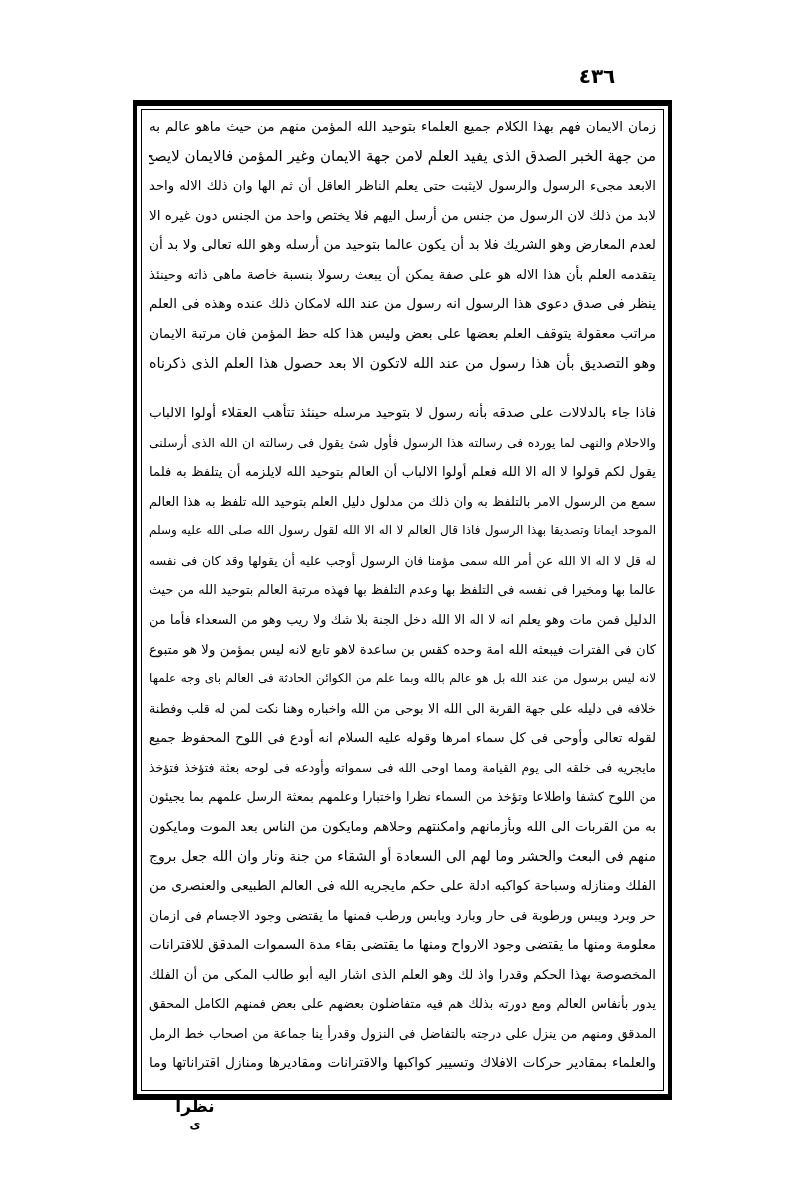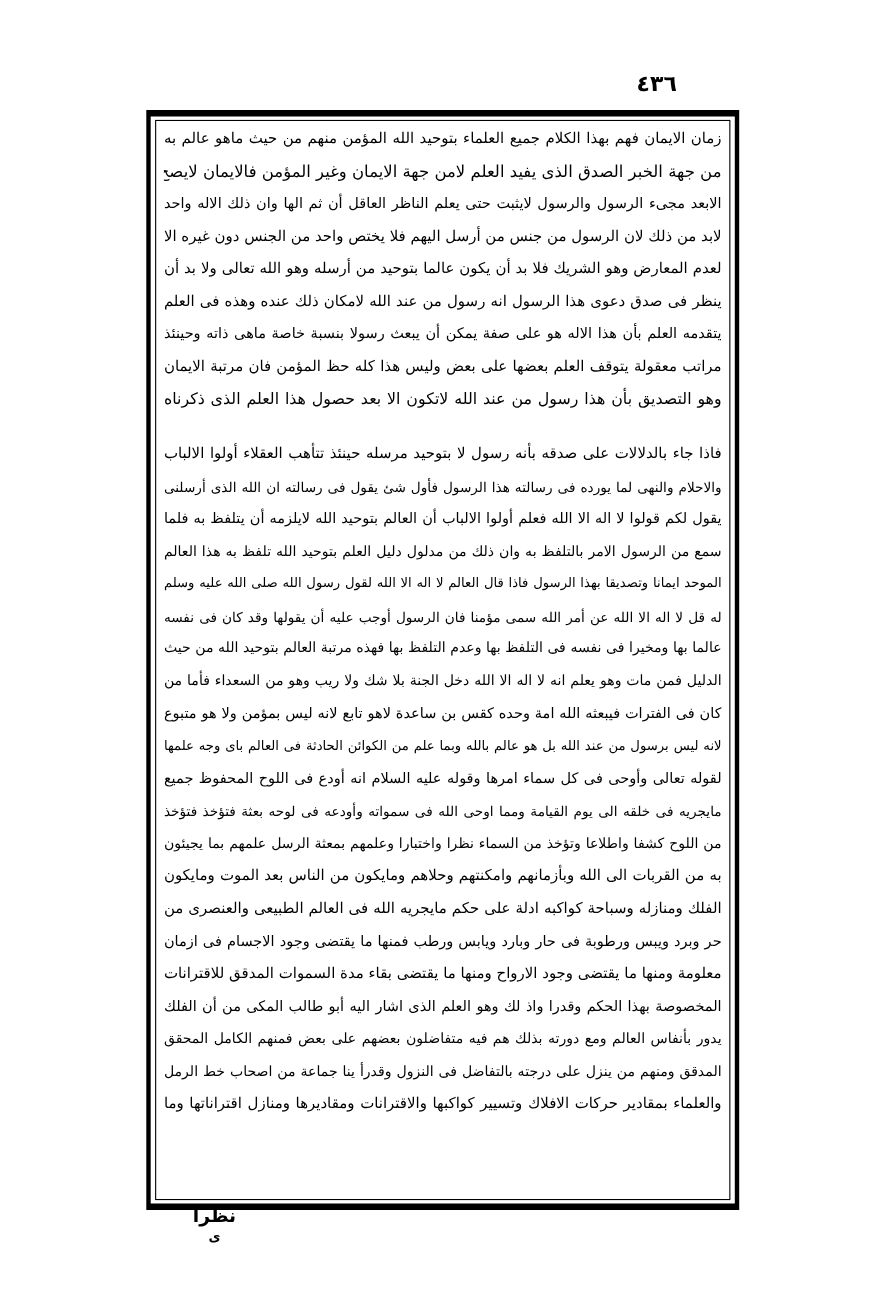--- a/index.html
+++ b/index.html
@@ -41,38 +41,40 @@
 <div class="page-number">٤٣٦</div>
 
 <div class="frame-outer">
   <div class="frame-inner"></div>
   <div class="text-block" id="text-block">
       <div class="line" style="height: 29.5758px; line-height: 29.5758px; font-size: 13.6px;">زمان الايمان فهم بهذا الكلام جميع العلماء بتوحيد الله المؤمن منهم من حيث ماهو عالم به</div>
       <div class="line" style="height: 29.5758px; line-height: 29.5758px; font-size: 15px;">من جهة الخبر الصدق الذى يفيد العلم لامن جهة الايمان وغير المؤمن فالايمان لايصح وجوده</div>
       <div class="line" style="height: 29.5758px; line-height: 29.5758px; font-size: 13.2px;">الابعد مجىء الرسول والرسول لايثبت حتى يعلم الناظر العاقل أن ثم الها وان ذلك الاله واحد</div>
       <div class="line" style="height: 29.5758px; line-height: 29.5758px; font-size: 13.6px;">لابد من ذلك لان الرسول من جنس من أرسل اليهم فلا يختص واحد من الجنس دون غيره الا</div>
       <div class="line" style="height: 29.5758px; line-height: 29.5758px; font-size: 13.6px;">لعدم المعارض وهو الشريك فلا بد أن يكون عالما بتوحيد من أرسله وهو الله تعالى ولا بد أن</div>
+      <div class="line" style="height: 29.5758px; line-height: 29.5758px; font-size: 13.2px;">يتقدمه العلم بأن هذا الاله هو على صفة يمكن أن يبعث رسولا بنسبة خاصة ماهى ذاته وحينئذ</div>
       <div class="line" style="height: 29.5758px; line-height: 29.5758px; font-size: 13.6px;">ينظر فى صدق دعوى هذا الرسول انه رسول من عند الله لامكان ذلك عنده وهذه فى العلم</div>
-      <div class="line" style="height: 29.5758px; line-height: 29.5758px; font-size: 13.2px;">يتقدمه العلم بأن هذا الاله هو على صفة يمكن أن يبعث رسولا بنسبة خاصة ماهى ذاته وحينئذ</div>
       <div class="line" style="height: 29.5758px; line-height: 29.5758px; font-size: 13.6px;">مراتب معقولة يتوقف العلم بعضها على بعض وليس هذا كله حظ المؤمن فان مرتبة الايمان</div>
       <div class="line" style="height: 29.5758px; line-height: 29.5758px; font-size: 14.4px;">وهو التصديق بأن هذا رسول من عند الله لاتكون الا بعد حصول هذا العلم الذى ذكرناه</div>
       <div class="line" style="height: 29.5758px; line-height: 29.5758px; font-size: 13.6px; margin-top: 20px;">فاذا جاء بالدلالات على صدقه بأنه رسول لا بتوحيد مرسله حينئذ تتأهب العقلاء أولوا الالباب</div>
       <div class="line" style="height: 29.5758px; line-height: 29.5758px; font-size: 12.4px;">والاحلام والنهى لما يورده فى رسالته هذا الرسول فأول شئ يقول فى رسالته ان الله الذى أرسلنى</div>
       <div class="line" style="height: 29.5758px; line-height: 29.5758px; font-size: 13.2px;">يقول لكم قولوا لا اله الا الله فعلم أولوا الالباب أن العالم بتوحيد الله لايلزمه أن يتلفظ به فلما</div>
       <div class="line" style="height: 29.5758px; line-height: 29.5758px; font-size: 12.8px;">سمع من الرسول الامر بالتلفظ به وان ذلك من مدلول دليل العلم بتوحيد الله تلفظ به هذا العالم</div>
       <div class="line" style="height: 29.5758px; line-height: 29.5758px; font-size: 12px;">الموحد ايمانا وتصديقا بهذا الرسول فاذا قال العالم لا اله الا الله لقول رسول الله صلى الله عليه وسلم</div>
       <div class="line" style="height: 29.5758px; line-height: 29.5758px; font-size: 12.4px;">له قل لا اله الا الله عن أمر الله سمى مؤمنا فان الرسول أوجب عليه أن يقولها وقد كان فى نفسه</div>
       <div class="line" style="height: 29.5758px; line-height: 29.5758px; font-size: 12.8px;">عالما بها ومخيرا فى نفسه فى التلفظ بها وعدم التلفظ بها فهذه مرتبة العالم بتوحيد الله من حيث</div>
       <div class="line" style="height: 29.5758px; line-height: 29.5758px; font-size: 12.8px;">الدليل فمن مات وهو يعلم انه لا اله الا الله دخل الجنة بلا شك ولا ريب وهو من السعداء فأما من</div>
       <div class="line" style="height: 29.5758px; line-height: 29.5758px; font-size: 13.2px;">كان فى الفترات فيبعثه الله امة وحده كقس بن ساعدة لاهو تابع لانه ليس بمؤمن ولا هو متبوع</div>
       <div class="line" style="height: 29.5758px; line-height: 29.5758px; font-size: 12px;">لانه ليس برسول من عند الله بل هو عالم بالله وبما علم من الكوائن الحادثة فى العالم باى وجه علمها</div>
+      <div class="line" style="height: 29.5758px; line-height: 29.5758px; font-size: 12.8px;">خلافه فى دليله على جهة القربة الى الله الا بوحى من الله واخباره وهنا نكت لمن له قلب وفطنة</div>
       <div class="line" style="height: 29.5758px; line-height: 29.5758px; font-size: 13.2px;">لقوله تعالى وأوحى فى كل سماء امرها وقوله عليه السلام انه أودع فى اللوح المحفوظ جميع</div>
       <div class="line" style="height: 29.5758px; line-height: 29.5758px; font-size: 12.4px;">مايجريه فى خلقه الى يوم القيامة ومما اوحى الله فى سمواته وأودعه فى لوحه بعثة فتؤخذ فتؤخذ</div>
       <div class="line" style="height: 29.5758px; line-height: 29.5758px; font-size: 12.8px;">من اللوح كشفا واطلاعا وتؤخذ من السماء نظرا واختبارا وعلمهم بمعثة الرسل علمهم بما يجيئون</div>
       <div class="line" style="height: 29.5758px; line-height: 29.5758px; font-size: 13.6px;">به من القربات الى الله وبأزمانهم وامكنتهم وحلاهم ومايكون من الناس بعد الموت ومايكون</div>
+      <div class="line" style="height: 29.5758px; line-height: 29.5758px; font-size: 14px;">منهم فى البعث والحشر وما لهم الى السعادة أو الشقاء من جنة ونار وان الله جعل بروج</div>
       <div class="line" style="height: 29.5758px; line-height: 29.5758px; font-size: 13.6px;">الفلك ومنازله وسباحة كواكبه ادلة على حكم مايجريه الله فى العالم الطبيعى والعنصرى من</div>
       <div class="line" style="height: 29.5758px; line-height: 29.5758px; font-size: 13.2px;">حر وبرد ويبس ورطوبة فى حار وبارد ويابس ورطب فمنها ما يقتضى وجود الاجسام فى ازمان</div>
       <div class="line" style="height: 29.5758px; line-height: 29.5758px; font-size: 13.6px;">معلومة ومنها ما يقتضى وجود الارواح ومنها ما يقتضى بقاء مدة السموات المدقق للاقترانات</div>
       <div class="line" style="height: 29.5758px; line-height: 29.5758px; font-size: 13.2px;">المخصوصة بهذا الحكم وقدرا واذ لك وهو العلم الذى اشار اليه أبو طالب المكى من أن الفلك</div>
       <div class="line" style="height: 29.5758px; line-height: 29.5758px; font-size: 12.8px;">يدور بأنفاس العالم ومع دورته بذلك هم فيه متفاضلون بعضهم على بعض فمنهم الكامل المحقق</div>
       <div class="line" style="height: 29.5758px; line-height: 29.5758px; font-size: 12.8px;">المدقق ومنهم من ينزل على درجته بالتفاضل فى النزول وقدرأ ينا جماعة من اصحاب خط الرمل</div>
       <div class="line" style="height: 29.5758px; line-height: 29.5758px; font-size: 13.6px;">والعلماء بمقادير حركات الافلاك وتسيير كواكبها والاقترانات ومقاديرها ومنازل اقتراناتها وما</div>
     </div>
 </div>
 

